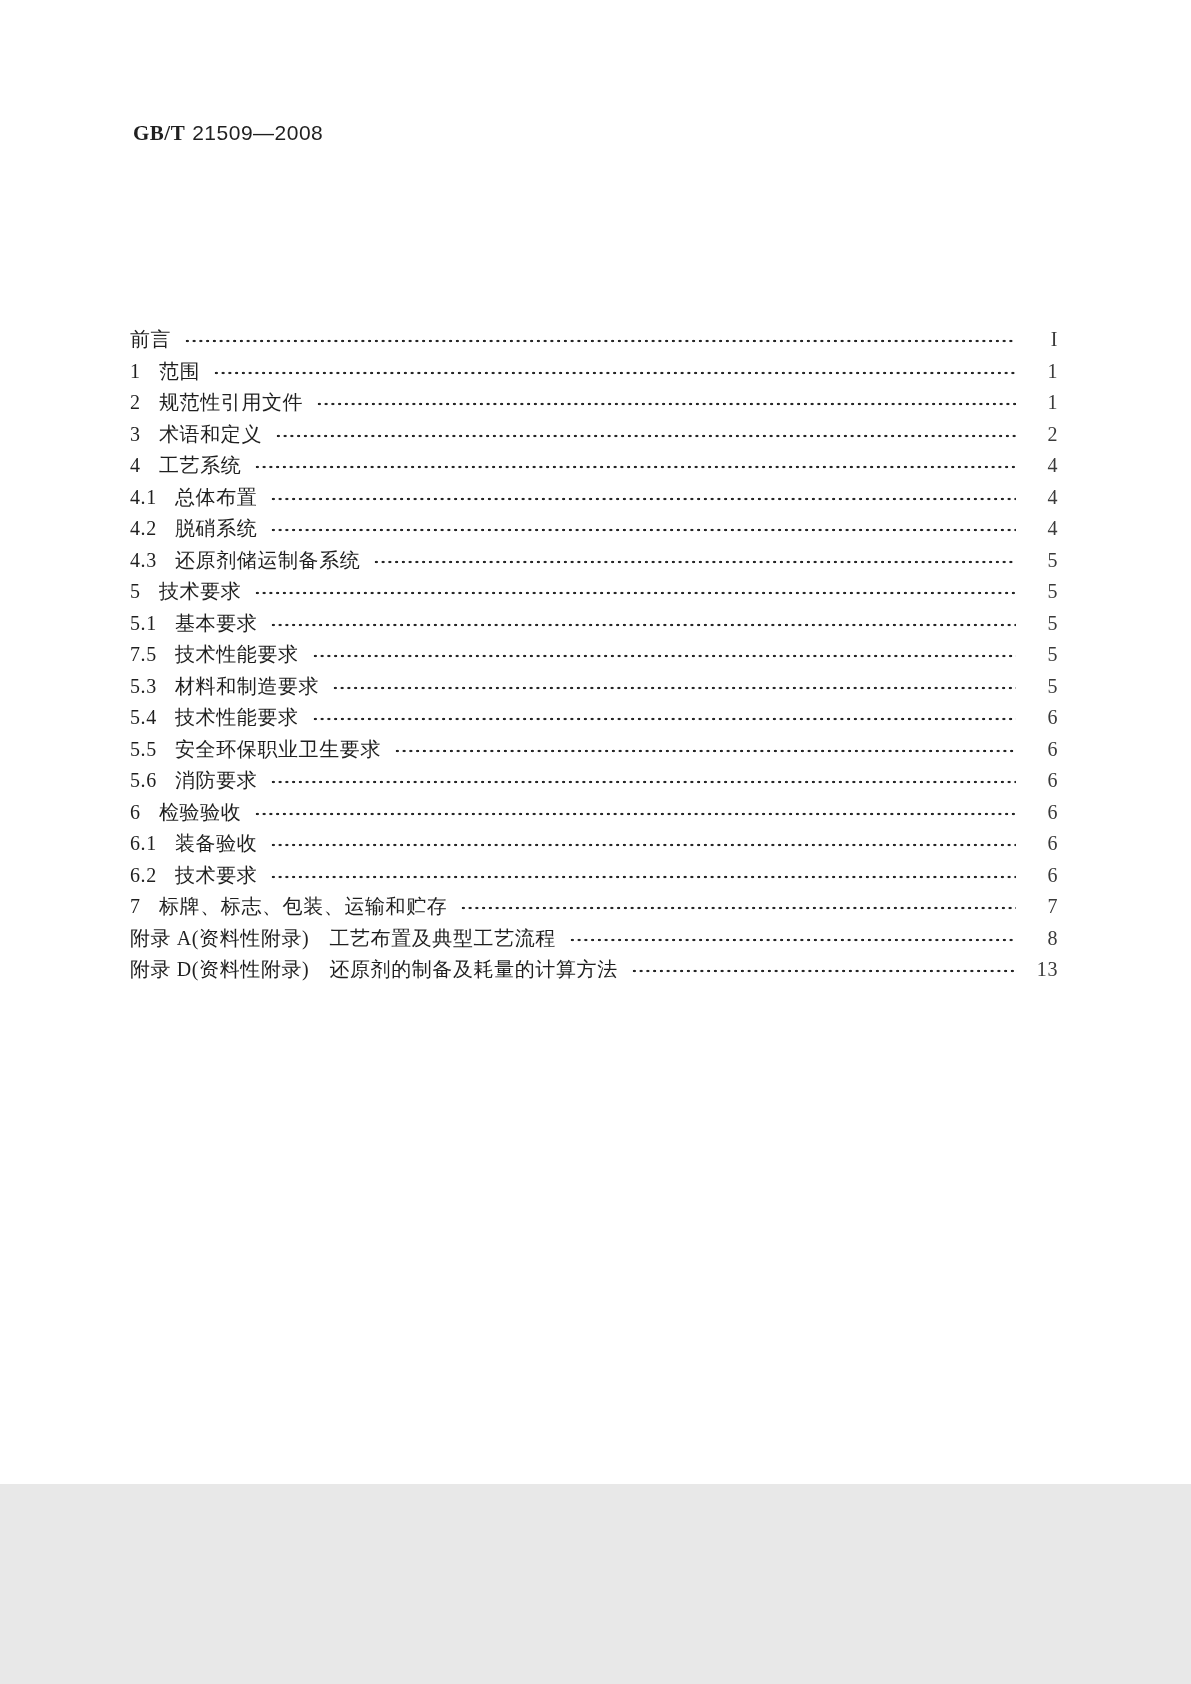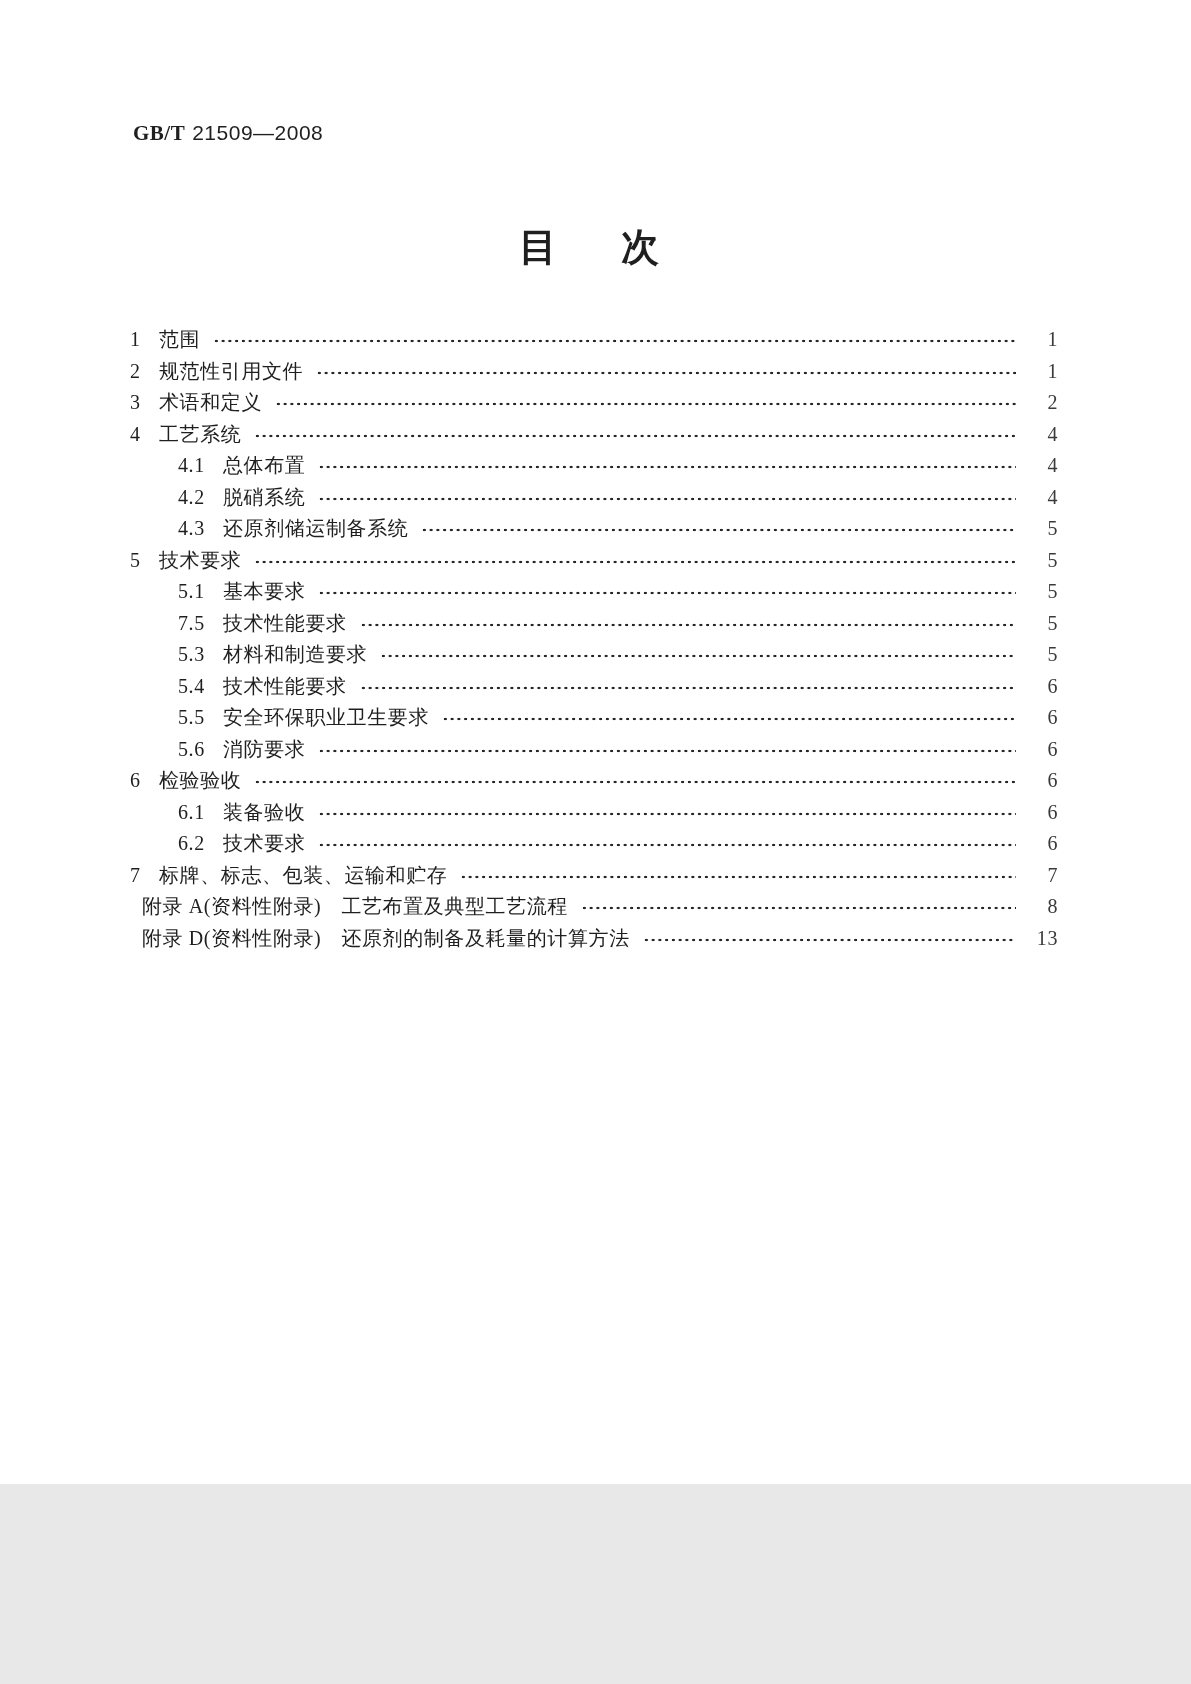--- a/index.html
+++ b/index.html
@@ -57,22 +57,22 @@
     height: 31.5px;
     font-size: 20px;
     letter-spacing: 0.6px;
     white-space: nowrap;
   }
   .toc-row .num {
     flex: 0 0 auto;
     display: inline-block;
   }
   .toc-row.lvl-ch .num  { min-width: 29px; }
-  .toc-row.lvl-sub .num { min-width: 45px; margin-left: 48px; }
-  .toc-row.lvl-app .num { margin-right: 20px; margin-left: 12px; }
+  .toc-row.lvl-sub .num { min-width: 45px; }
+  .toc-row.lvl-app .num { margin-right: 20px; }
   .toc-row .title {
     flex: 0 0 auto;
   }
   .toc-row .dots {
     flex: 1 1 auto;
     min-width: 0;
     height: 8px;
     align-self: center;
     margin: 3px 12px 0 13px;
     background-image: radial-gradient(circle, #262626 1.15px, rgba(0,0,0,0) 1.55px);
@@ -89,23 +89,28 @@
 </style>
 </head>
 <body>
 
 <div class="sheet">
 
   <div class="doc-header">
     <span class="code-prefix">GB/T</span><span class="code-number">21509—2008</span>
   </div>
 
-  <div class="toc-title">目　次</div>
 
   <div class="toc-list">
+      <div class="toc-row lvl-front">
+
+      <span class="title">前言</span>
+      <span class="dots"></span>
+      <span class="pageno">I</span>
+    </div>
       <div class="toc-row lvl-ch">
       <span class="num">1</span>
       <span class="title">范围</span>
       <span class="dots"></span>
       <span class="pageno">1</span>
     </div>
       <div class="toc-row lvl-ch">
       <span class="num">2</span>
       <span class="title">规范性引用文件</span>
       <span class="dots"></span>

